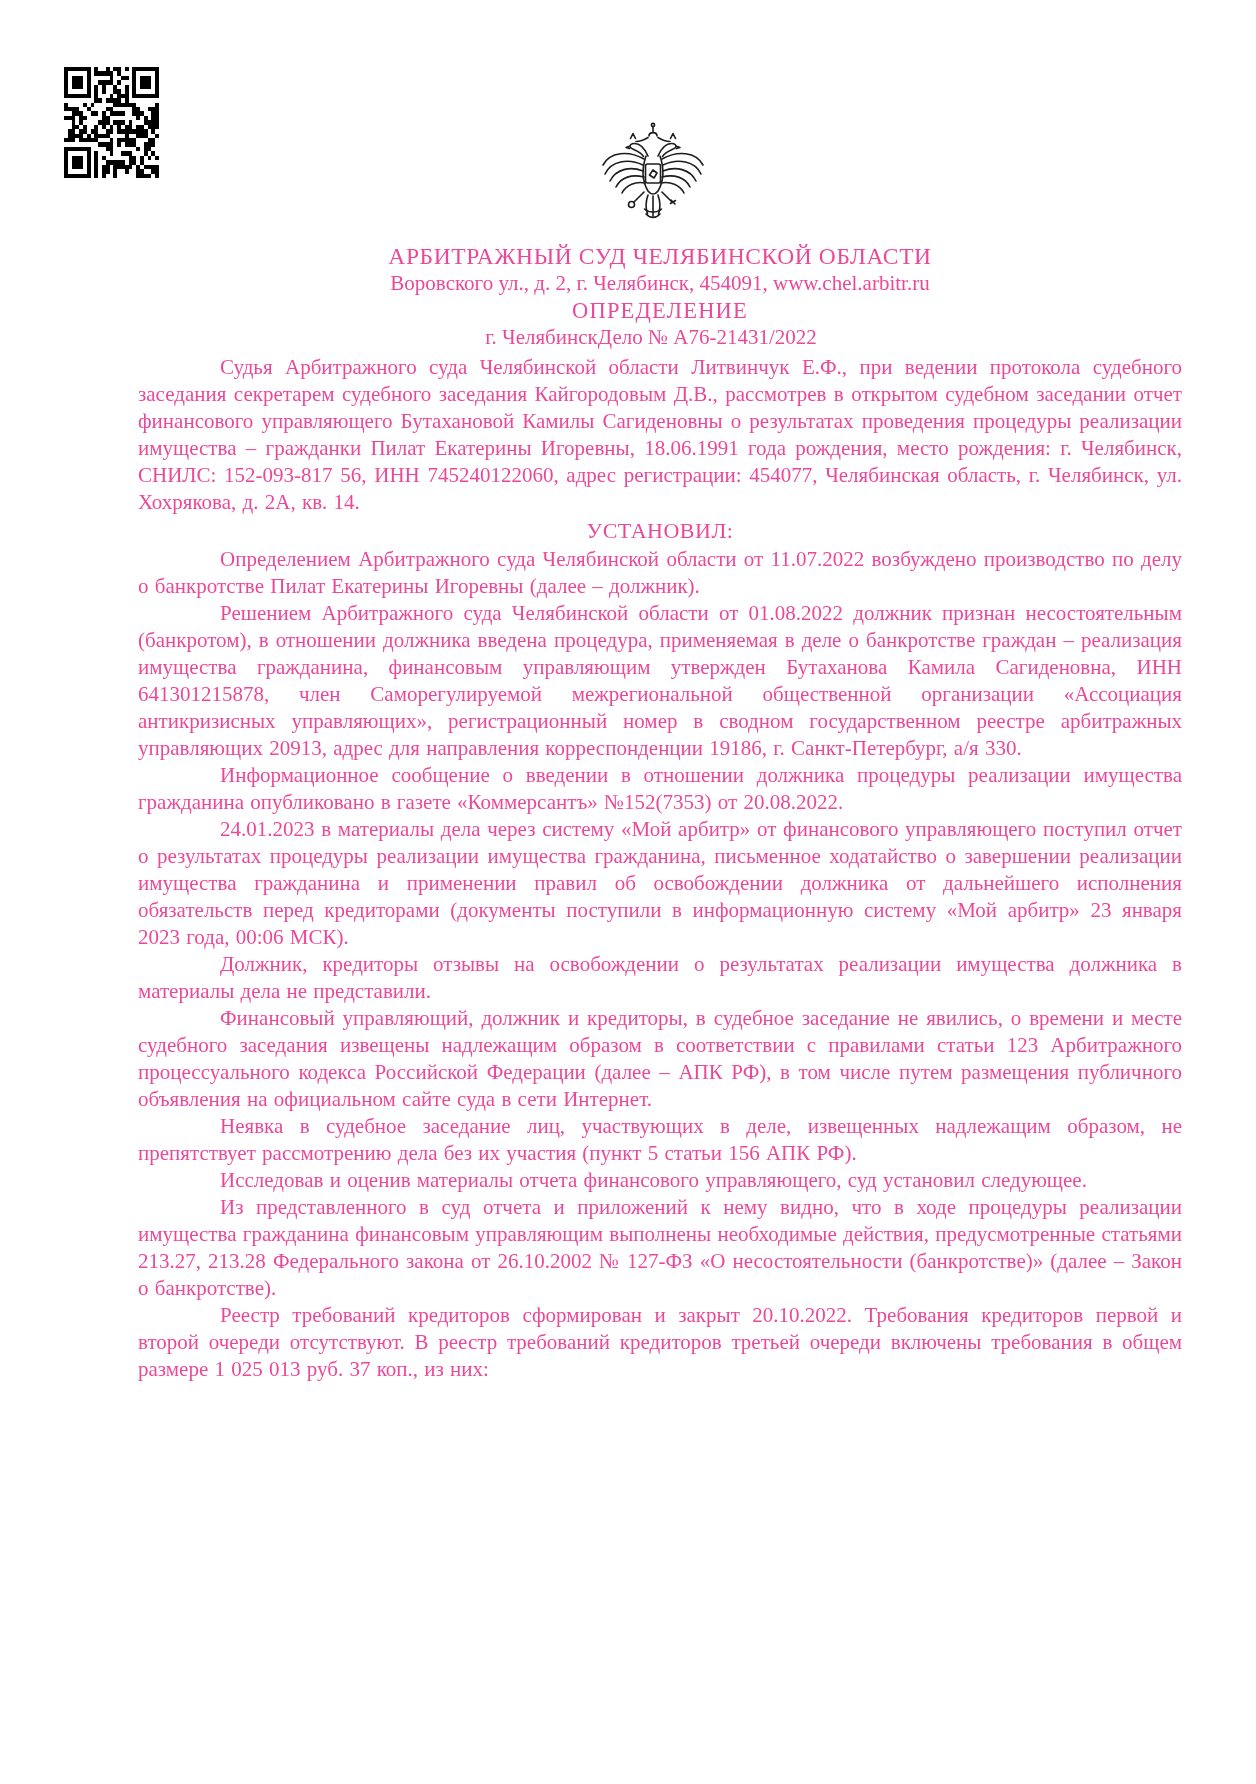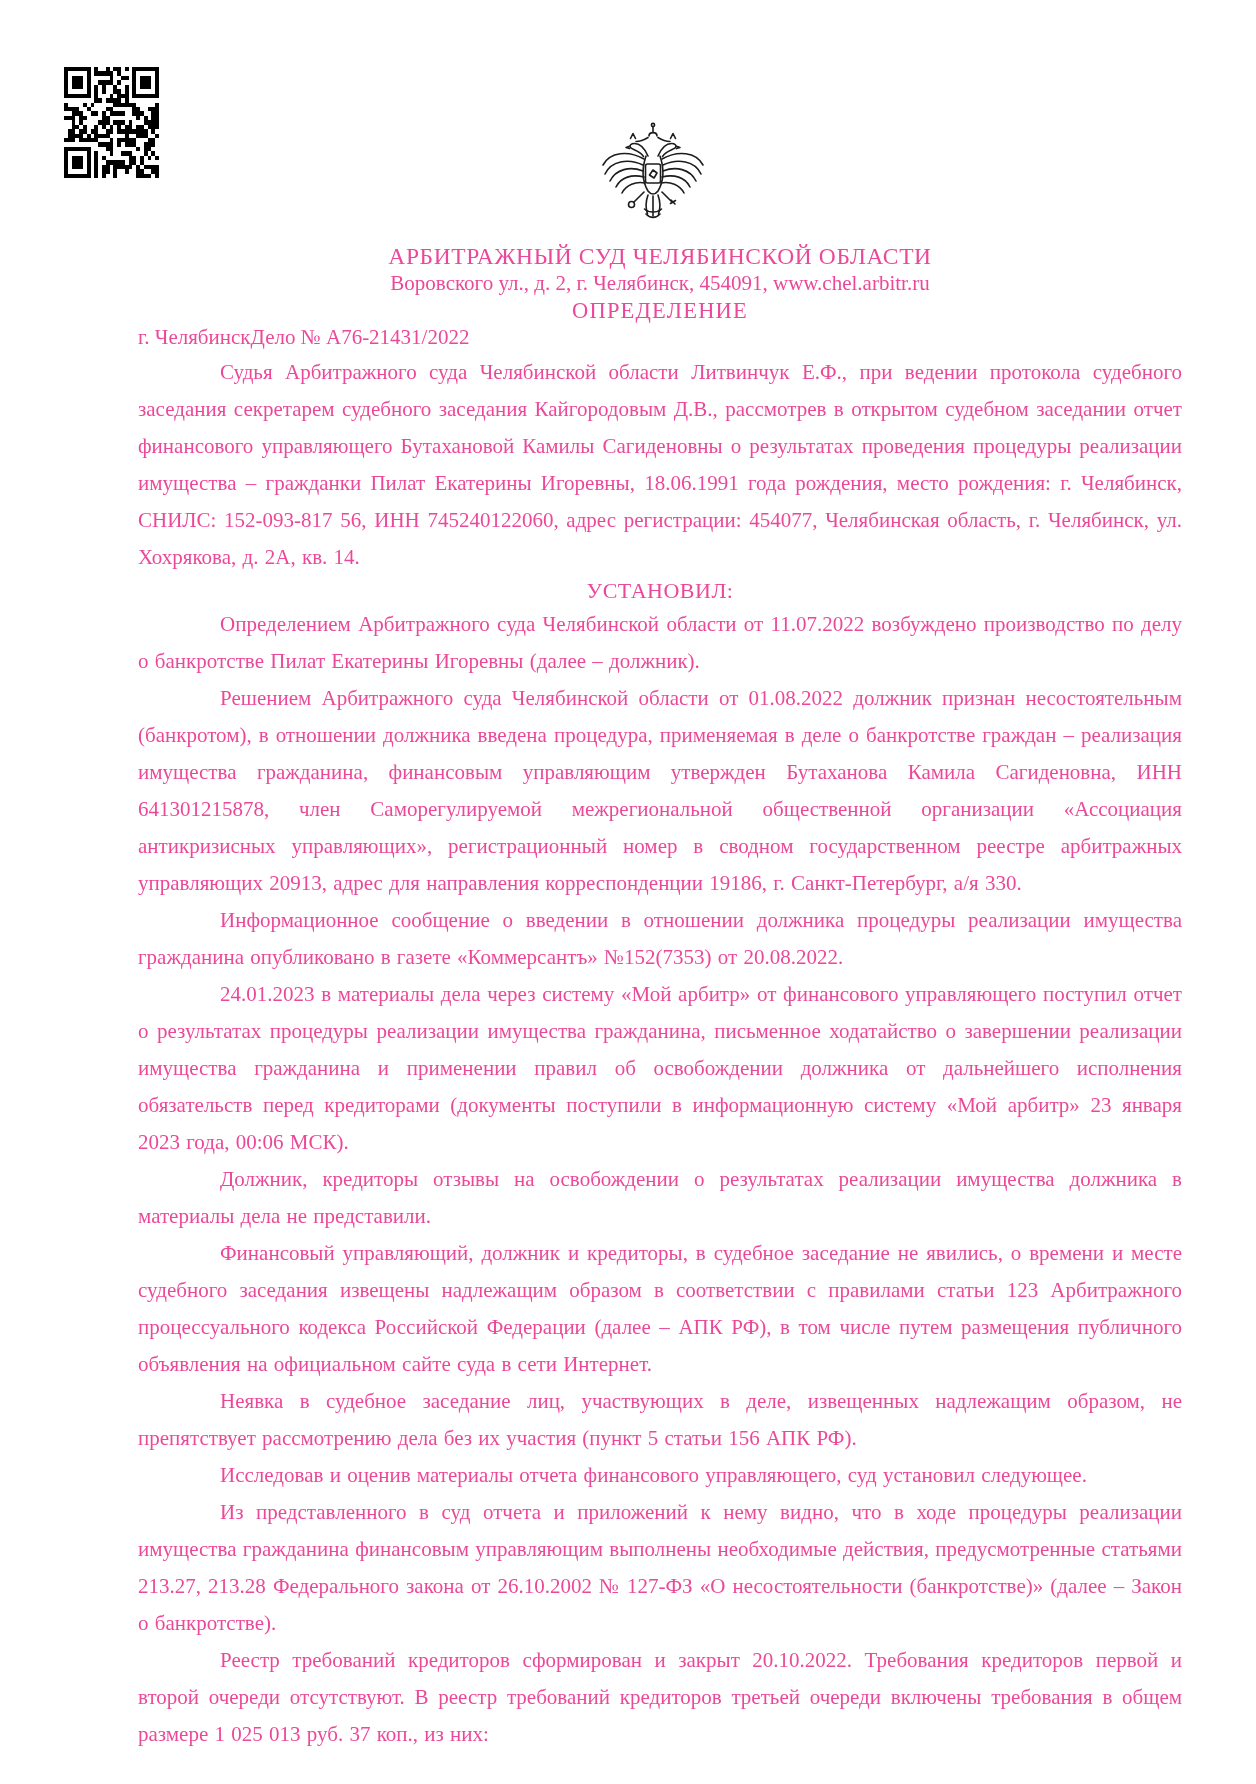--- a/index.html
+++ b/index.html
@@ -49,36 +49,36 @@
     white-space:nowrap;
   }
   .doc-title{
     text-align:center;
     font-size:22.5px;
     line-height:27px;
     letter-spacing:1.2px;
   }
   .meta-row{
     display:flex;
-    justify-content:flex-start;
+    justify-content:center;
     align-items:baseline;
     font-size:21px;
     line-height:27px;
   }
   .meta-row .case{
     padding-right:18px;
   }
   .date-line{
     font-size:21px;
     line-height:27px;
   }
   .para{
     margin:0;
     font-size:21px;
-    line-height:37px;
+    line-height:27px;
     text-align:justify;
     text-indent:82px;
     word-spacing:1px;
   }
   .preamble{margin-top:3px;}
   .section-heading{
     text-align:center;
     font-size:22px;
     line-height:30px;
     letter-spacing:0.5px;

